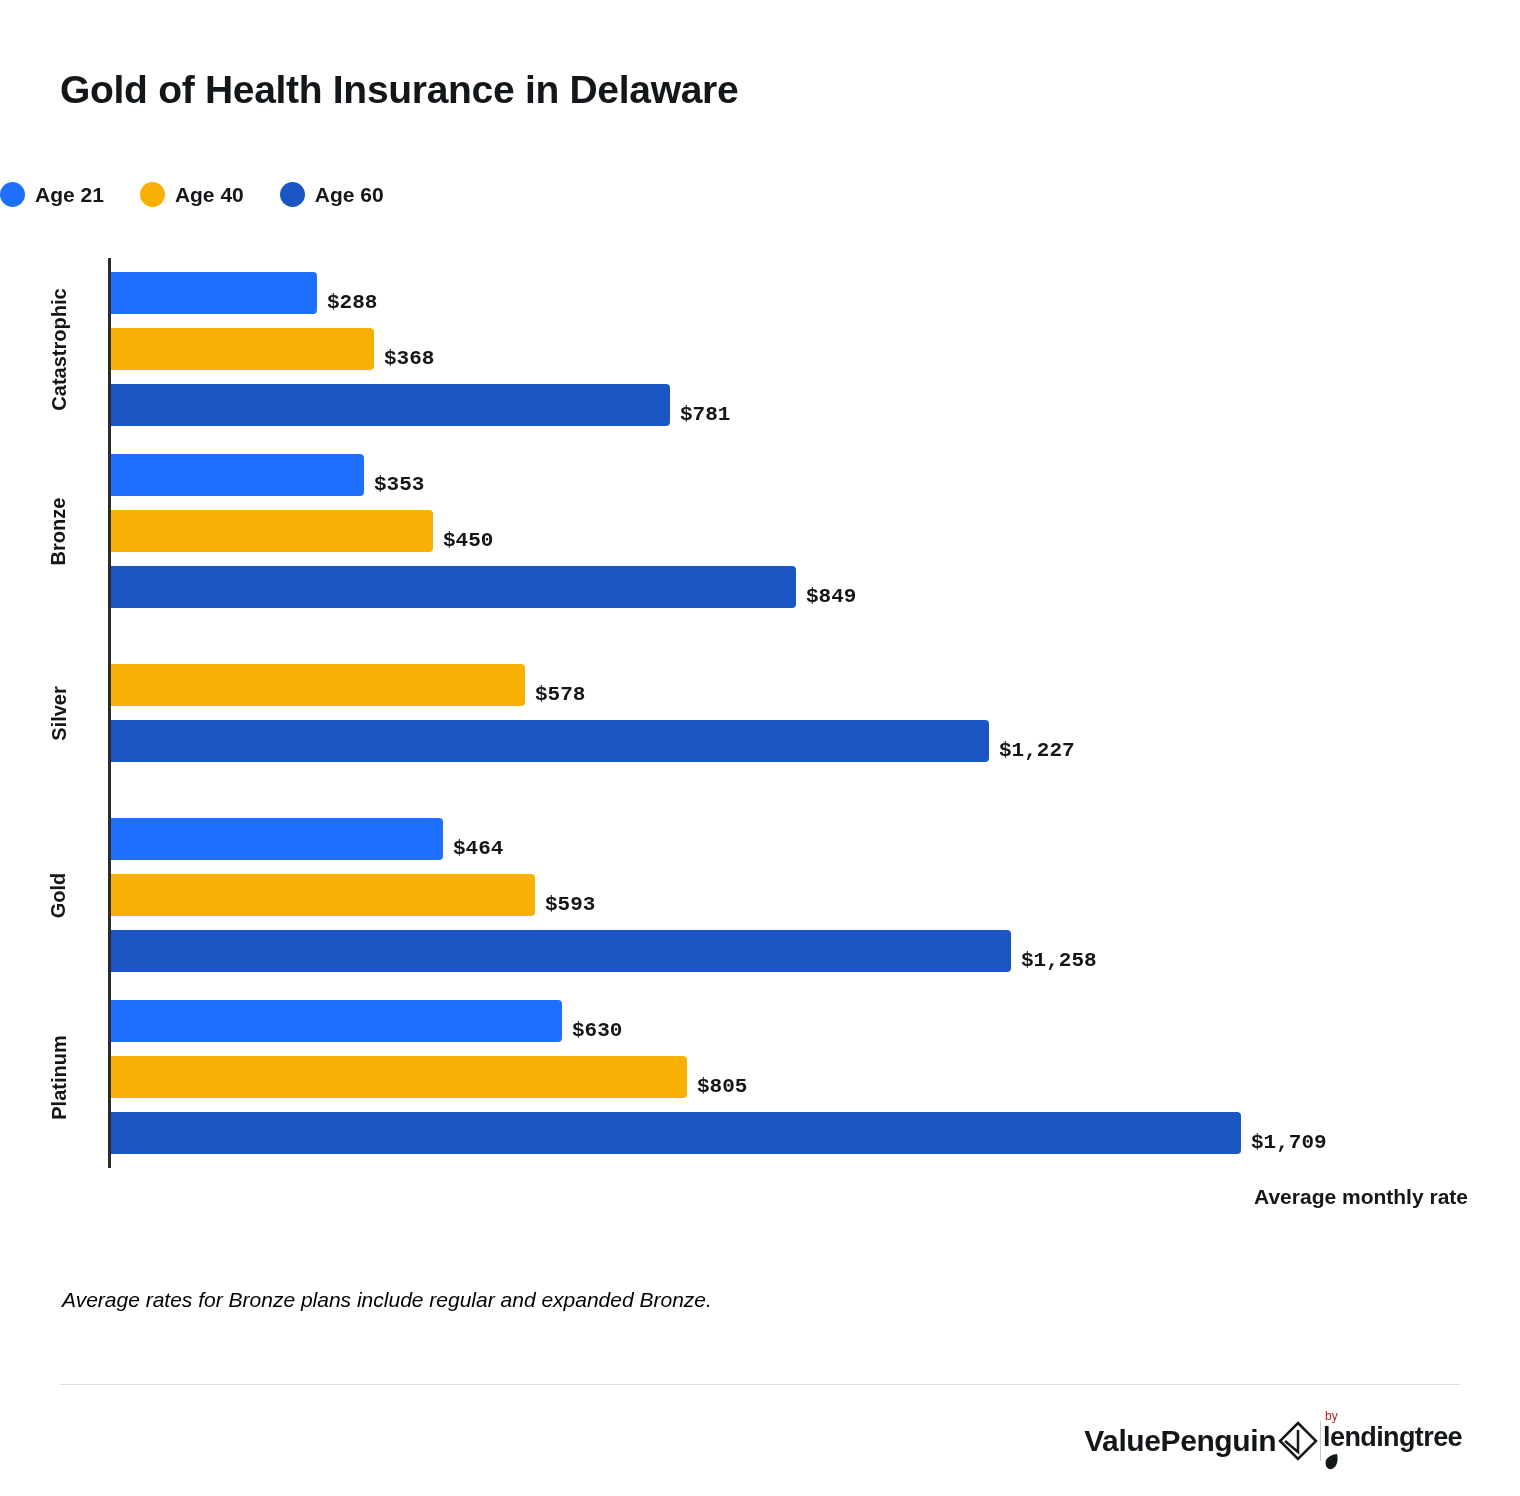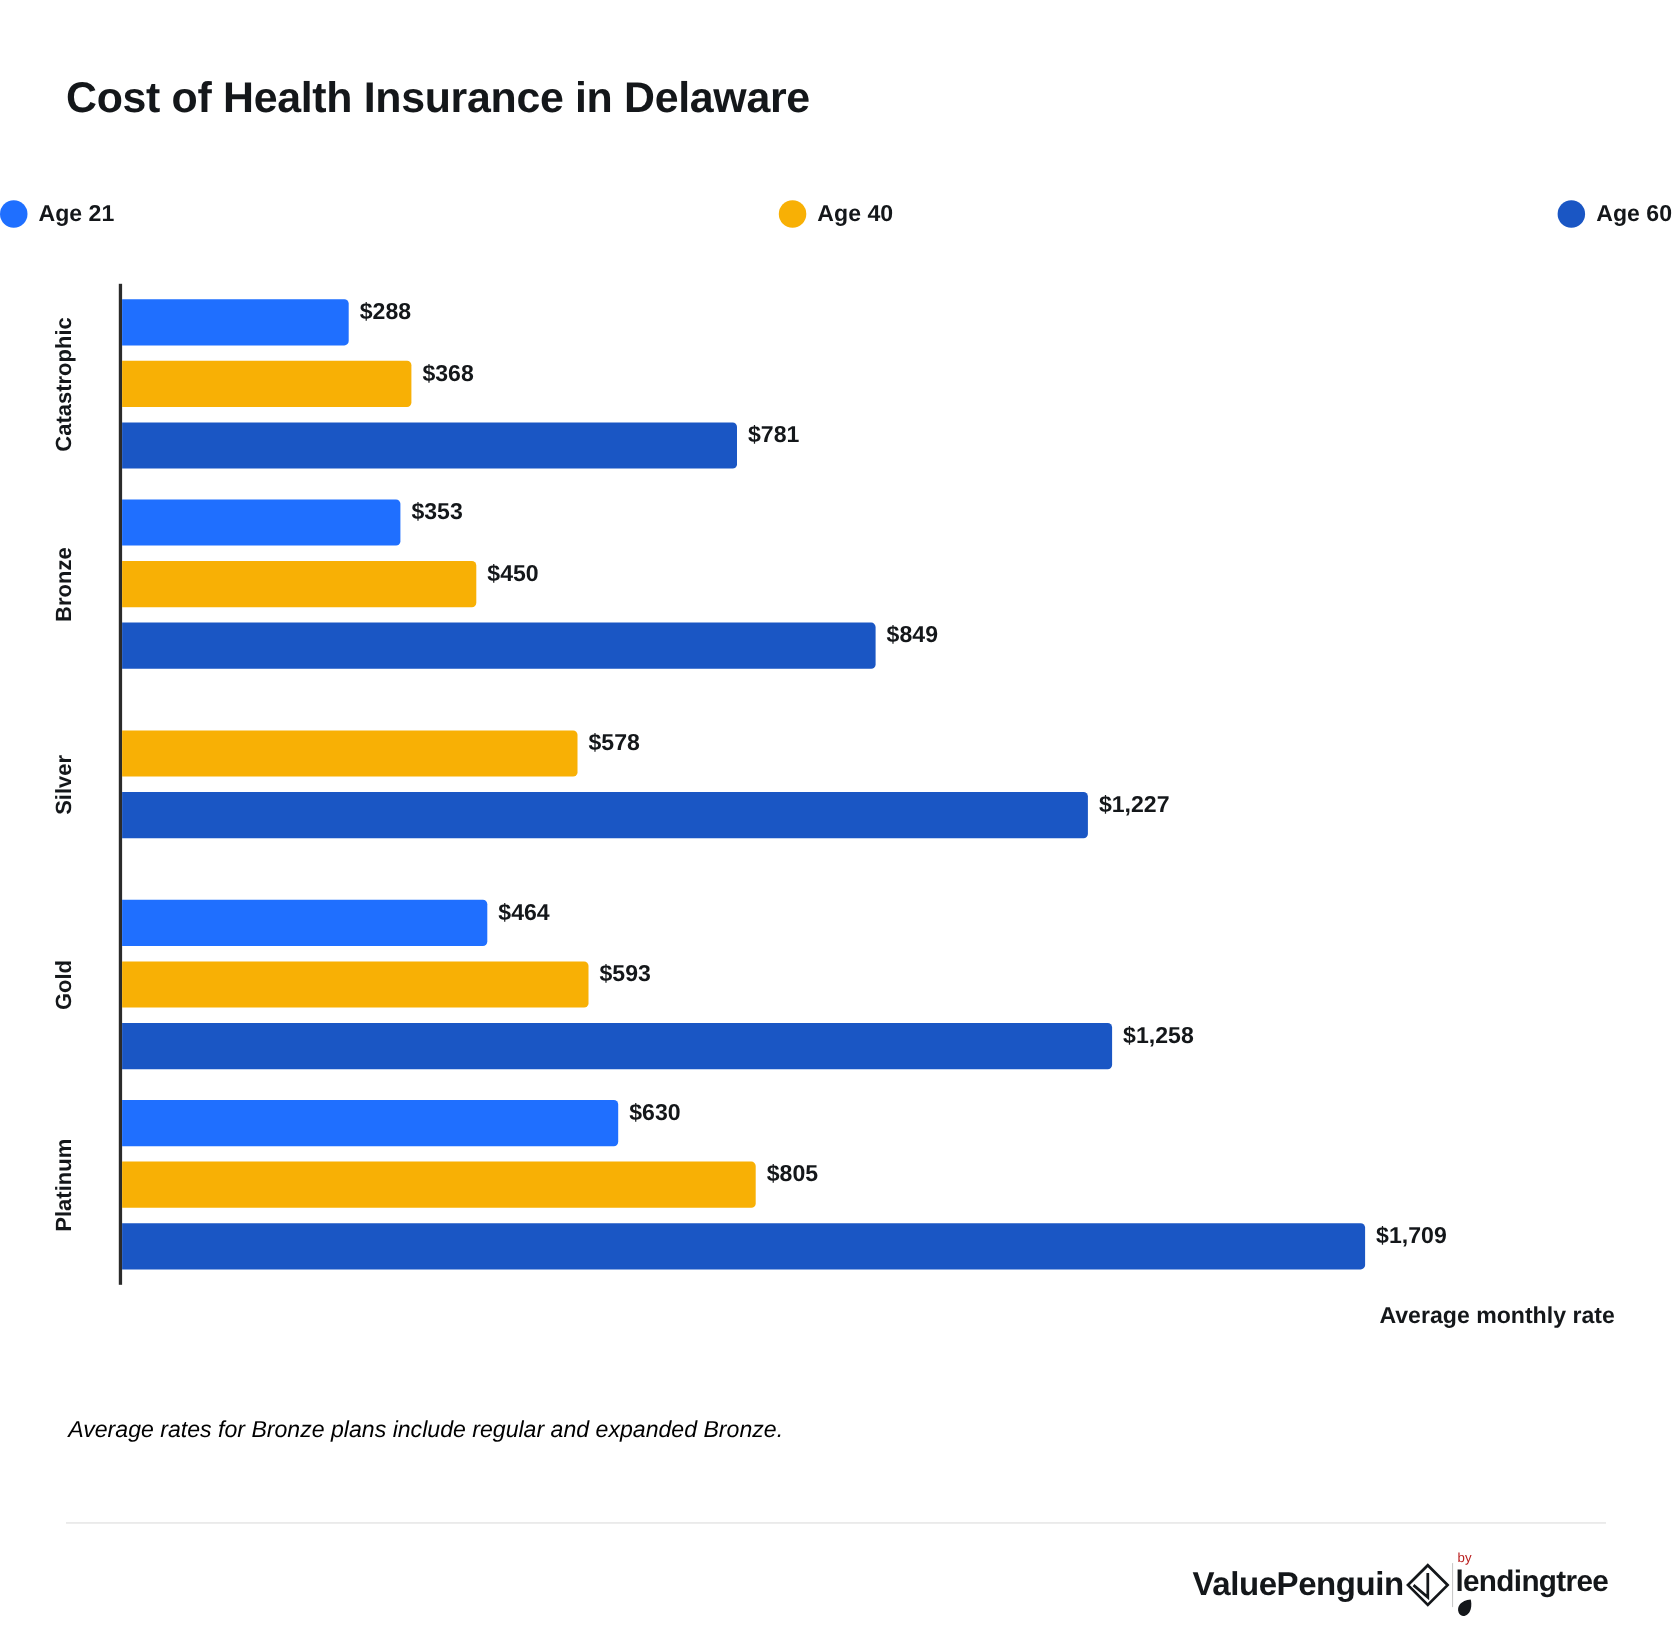--- a/index.html
+++ b/index.html
@@ -29,21 +29,21 @@
     font-weight: bold;
     letter-spacing: -0.3px;
     color: #14171a;
   }
   .legend {
     position: absolute;
     top: 182px;
     left: 0;
     width: 1520px;
     display: flex;
-    justify-content: space-between;
+    justify-content: flex-start;
     align-items: center;
     gap: 36px;
   }
   .legend-item {
     display: flex;
     align-items: center;
     gap: 10px;
   }
   .legend-dot {
     width: 25px;
@@ -101,22 +101,23 @@
   .group-label span {
     transform: rotate(-90deg);
     white-space: nowrap;
     font-size: 20px;
     font-weight: bold;
     color: #14171a;
   }
   .bar-row {
     height: 42px;
     display: flex;
-    align-items: flex-start;
+    align-items: flex-end;
     margin: 7px 0;
+    font-family: Liberation Mono, monospace;
   }
   .bar {
     height: 42px;
     border-radius: 0 4px 4px 0;
   }
   .bar-value {
     font-size: 21px;
     font-weight: bold;
     color: #14171a;
     margin-left: 10px;
@@ -201,21 +202,21 @@
     height: 20px;
     align-self: flex-start;
     margin-bottom: -2px;
   }
 </style>
 </head>
 <body>
 
 <div class="page">
 
-  <div class="chart-title">Cost of Health Insurance in Delaware</div>
+  <div class="chart-title">Gold of Health Insurance in Delaware</div>
 
   <div class="legend">
     <div class="legend-item">
       <span class="legend-dot" style="background:#1f6fff"></span>
       <span class="legend-label">Age 21</span>
     </div>
     <div class="legend-item">
       <span class="legend-dot" style="background:#f8b005"></span>
       <span class="legend-label">Age 40</span>
     </div>

